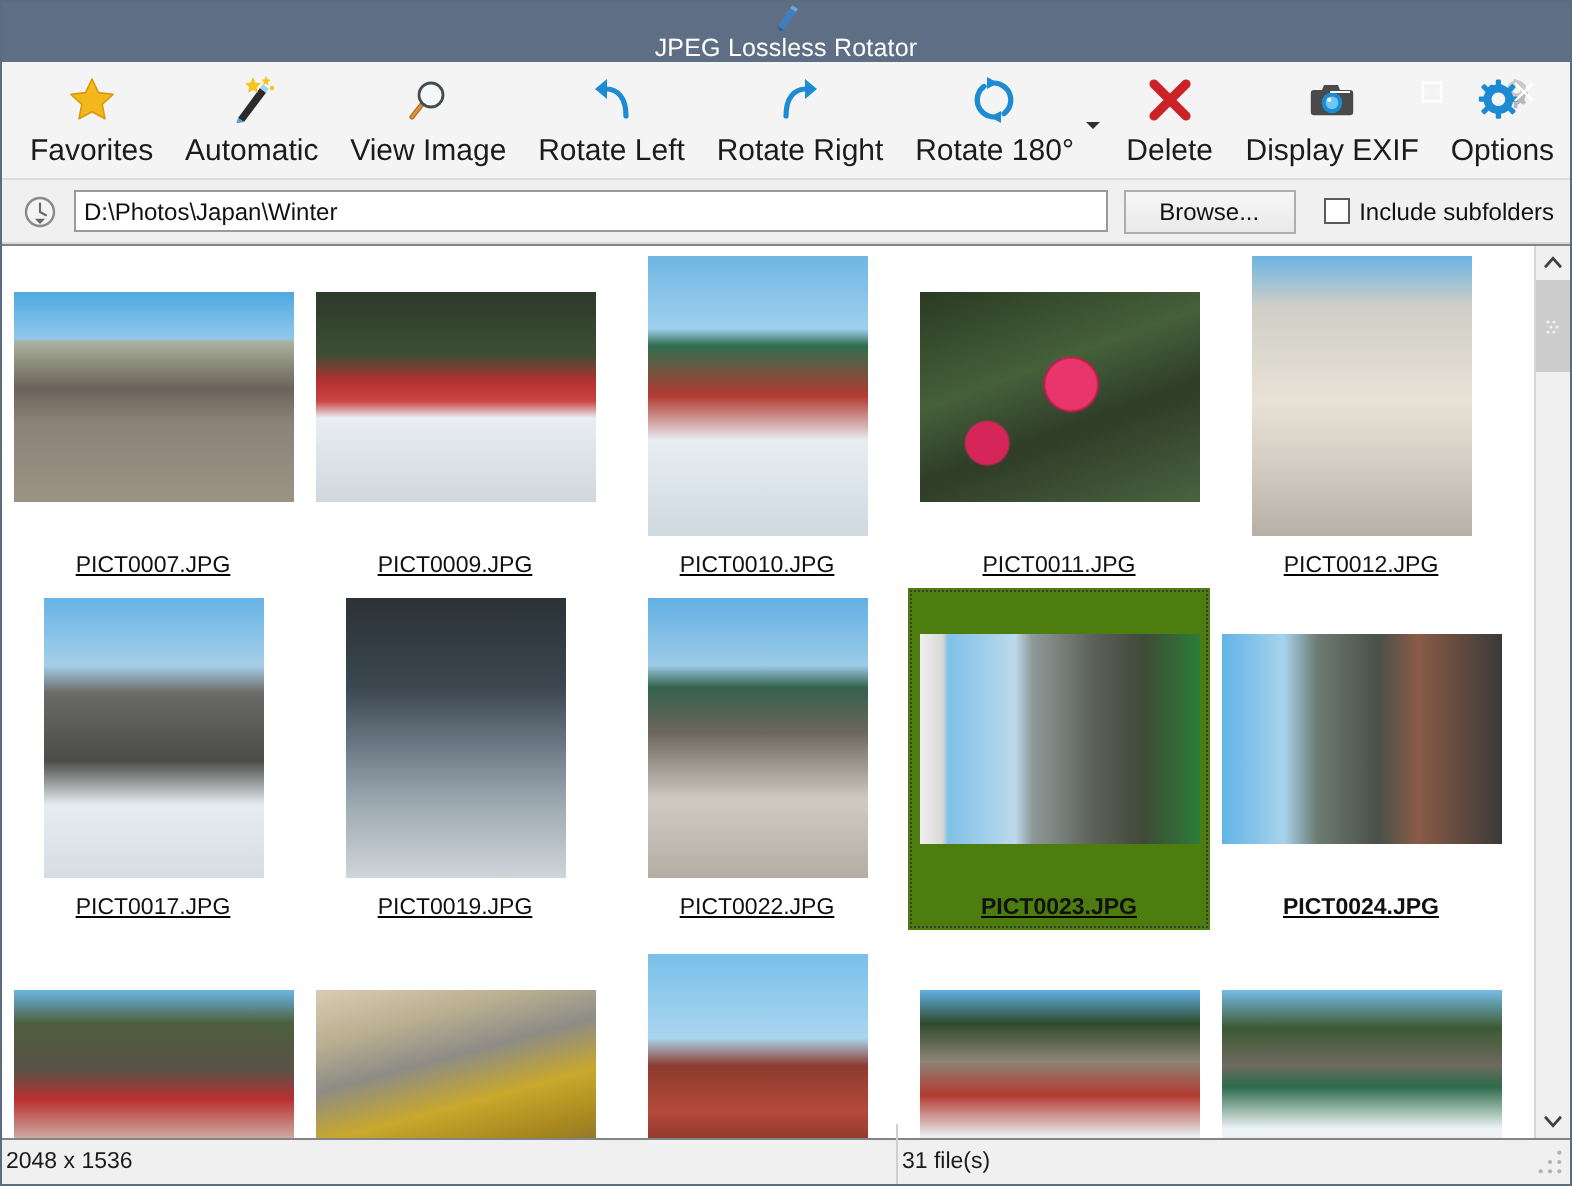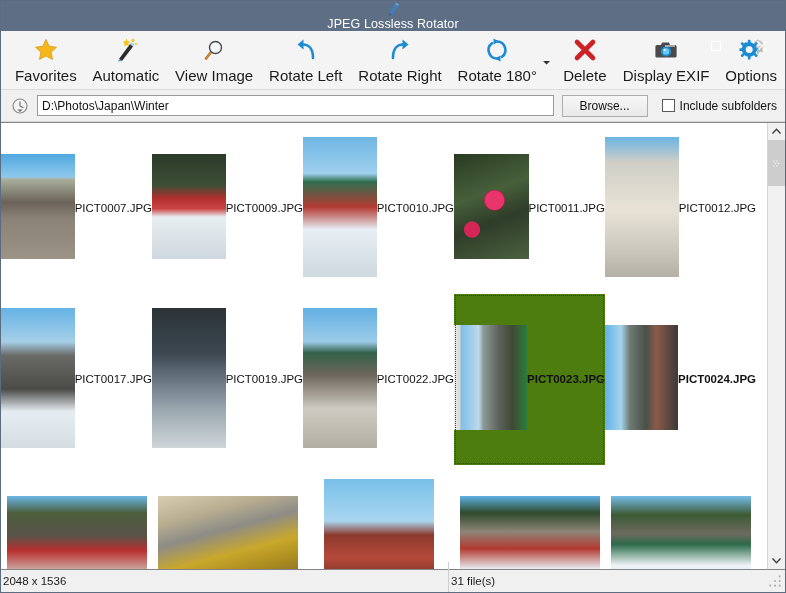--- a/index.html
+++ b/index.html
@@ -191,26 +191,27 @@
   .grid {
     position: absolute;
     top: 0; left: 0; right: 0;
     display: flex;
     flex-wrap: wrap;
   }
   .cell {
     width: 151px;
     height: 171px;
     display: flex;
-    flex-direction: row;
+    flex-direction: column;
     align-items: center;
     justify-content: flex-end;
     box-sizing: border-box;
     position: relative;
     padding-bottom: 4px;
+    text-decoration: underline;
   }
   .cell.selected {
     background: #4d7c0f;
     outline: 1px dotted #3a3a3a;
     outline-offset: -2px;
   }
   .thumbbox {
     flex: 1 1 auto;
     width: 100%;
     display: flex;

